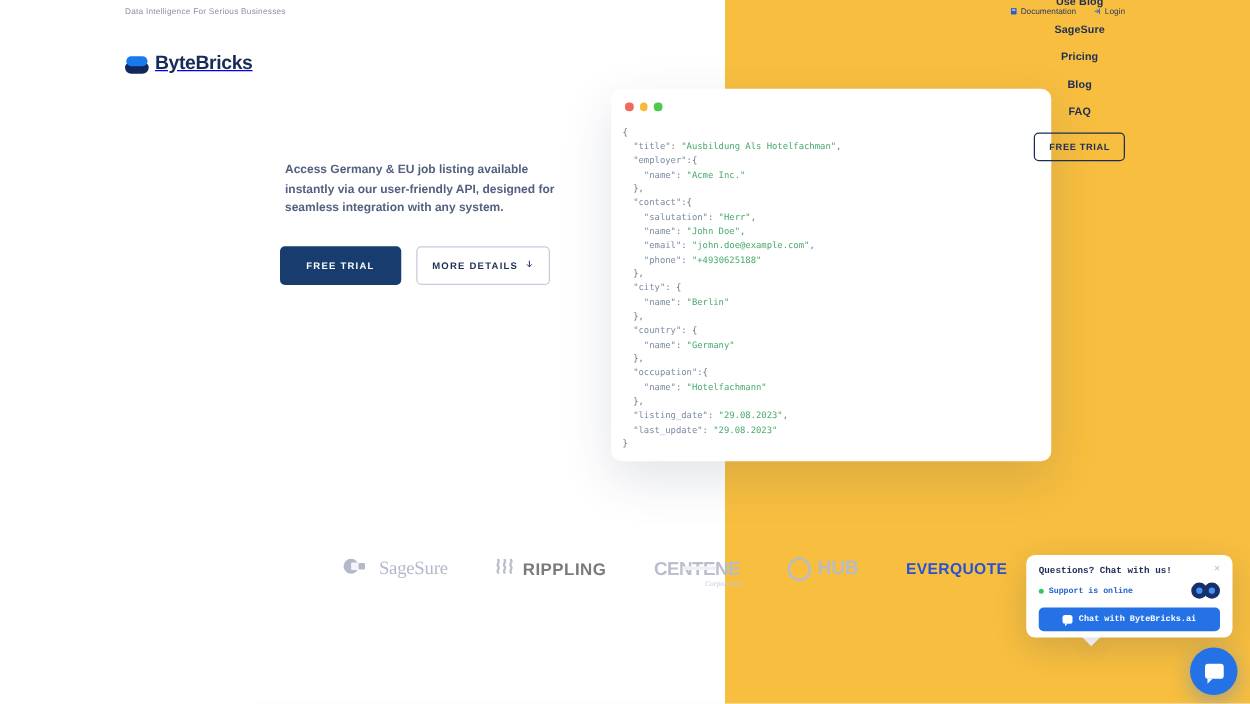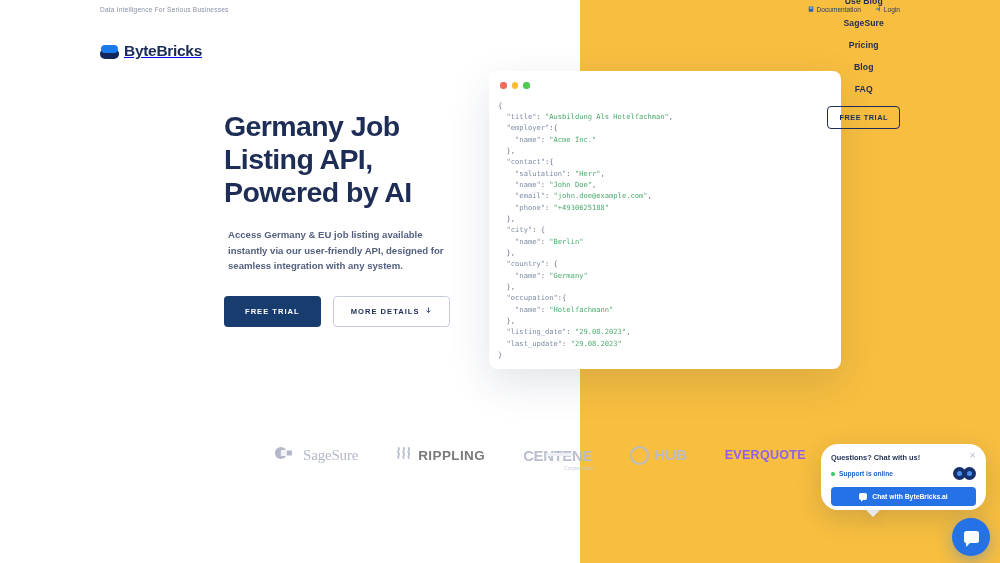--- a/index.html
+++ b/index.html
@@ -86,21 +86,21 @@
     width:228px;
   }
   .hero-actions{display:flex;align-items:center;gap:12px;margin-top:22px;}
   .btn-primary{
     background:#183c6d;color:#fff;border:none;border-radius:4px;
     padding:11px 21px;font-size:7.6px;font-weight:700;letter-spacing:1px;cursor:pointer;
     font-family:inherit;
   }
   .btn-ghost{
     background:#fff;color:#1e2d55;border:1.3px solid #c6ccdb;border-radius:4px;
-    padding:10px 17px;font-size:7.6px;font-weight:700;letter-spacing:1px;cursor:pointer;
+    padding:10px 12px;font-size:7.6px;font-weight:700;letter-spacing:1px;cursor:pointer;
     font-family:inherit;display:flex;align-items:center;gap:5px;
   }
 
   
   .code-card{
     position:absolute;left:489px;top:71px;width:352px;height:298px;
     background:#ffffff;border-radius:8px;z-index:12;
     box-shadow:0 14px 40px rgba(30,45,85,.13);
     overflow:hidden;
   }
@@ -135,34 +135,34 @@
     position:absolute;left:33%;top:40%;width:40%;height:2.5px;background:#eef0f5;
   }
   .logo-centene .corp{
     position:absolute;right:-2px;bottom:-7px;font-family:"Liberation Serif",serif;
     font-size:6px;font-weight:400;font-style:italic;color:#c3c8d6;letter-spacing:0;
   }
   .logo-hub{font-size:15.5px;font-weight:800;color:#b7bccb;letter-spacing:-0.3px;}
   .hub-o{
     width:15px;height:15px;border-radius:50%;border:2.6px solid #b7bccb;display:inline-block;
   }
-  .logo-everquote{font-size:12.5px;font-weight:600;color:#8b5cf6;letter-spacing:.3px;}
+  .logo-everquote{font-size:12.5px;font-weight:600;color:#1d4ed8;letter-spacing:.3px;}
 
   
   .footer-peek{
     position:absolute;left:0;top:553px;width:1000px;text-align:center;z-index:10;
     font-size:8px;font-weight:700;color:#d7dbe6;letter-spacing:.3px;
   }
 
   
   .chat-panel{
     position:absolute;left:821px;top:444px;width:165px;height:66px;
-    background:#fff;border-radius:17px;z-index:40;
+    background:#fff;border-radius:7px;z-index:40;
     box-shadow:0 8px 26px rgba(30,45,85,.17);
-    padding:9px 10px;box-sizing:border-box;
+    padding:9px 10px;box-sizing:border-box;font-family:Liberation Mono, monospace;
   }
   .chat-row1{display:flex;align-items:flex-start;justify-content:space-between;}
   .chat-title{font-size:7.4px;font-weight:700;color:#1e2d55;}
   .chat-close{
     font-size:8px;color:#b9bfcf;cursor:pointer;line-height:1;margin-top:-1px;
   }
   .chat-row2{display:flex;align-items:center;justify-content:space-between;margin-top:5px;}
   .chat-status{display:flex;align-items:center;gap:4px;}
   .status-dot{width:4px;height:4px;border-radius:50%;background:#34c759;}
   .status-text{font-size:6.6px;font-weight:700;color:#2563c9;}
@@ -256,21 +256,20 @@
         <a class="nav-link" href="#">SageSure</a>
         <a class="nav-link" href="#">Pricing</a>
         <a class="nav-link" href="#">Blog</a>
         <a class="nav-link" href="#">FAQ</a>
         <button class="nav-cta">FREE TRIAL</button>
       </div>
     </div>
   </div>
 
   <div class="hero">
-    <h1 class="hero-title">Germany Job Listing API, Powered by AI</h1>
     <p class="hero-sub">Access Germany &amp; EU job listing available instantly via our user-friendly API, designed for seamless integration with any system.</p>
     <div class="hero-actions">
       <button class="btn-primary">FREE TRIAL</button>
       <button class="btn-ghost">
         <span>MORE DETAILS</span>
         <span>
           <svg width="7" height="7" viewBox="0 0 16 16">
               <path d="M8 2v10M4 8.5l4 4 4-4" stroke="#1e2d55" stroke-width="1.8" fill="none" stroke-linecap="round" stroke-linejoin="round"></path>
             </svg>
         </span>

